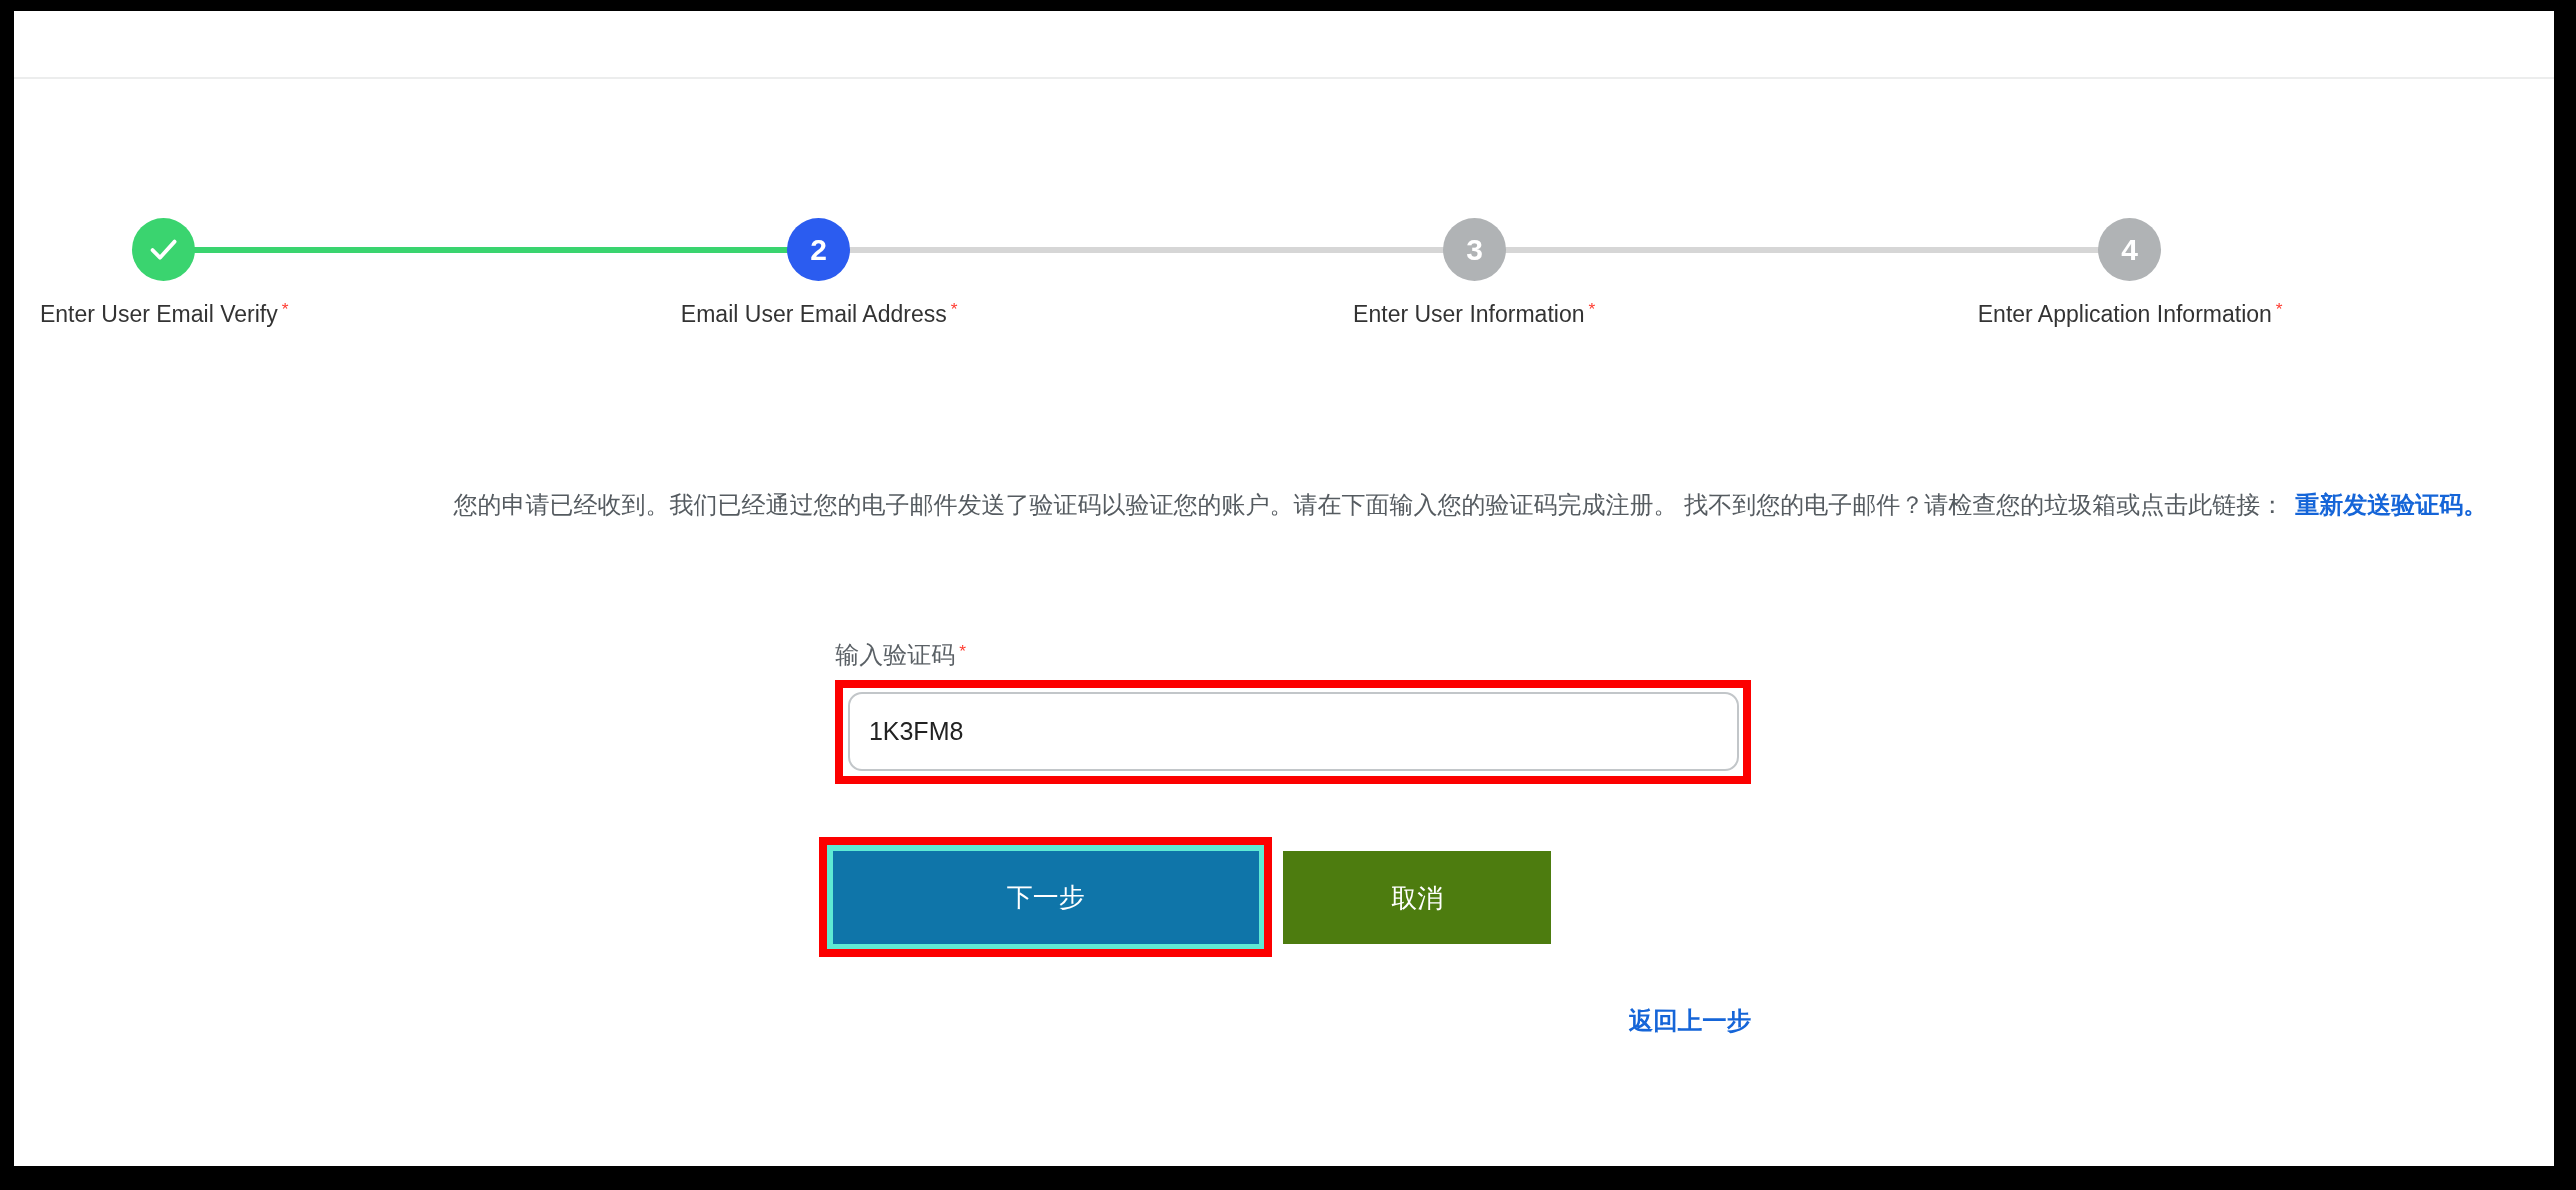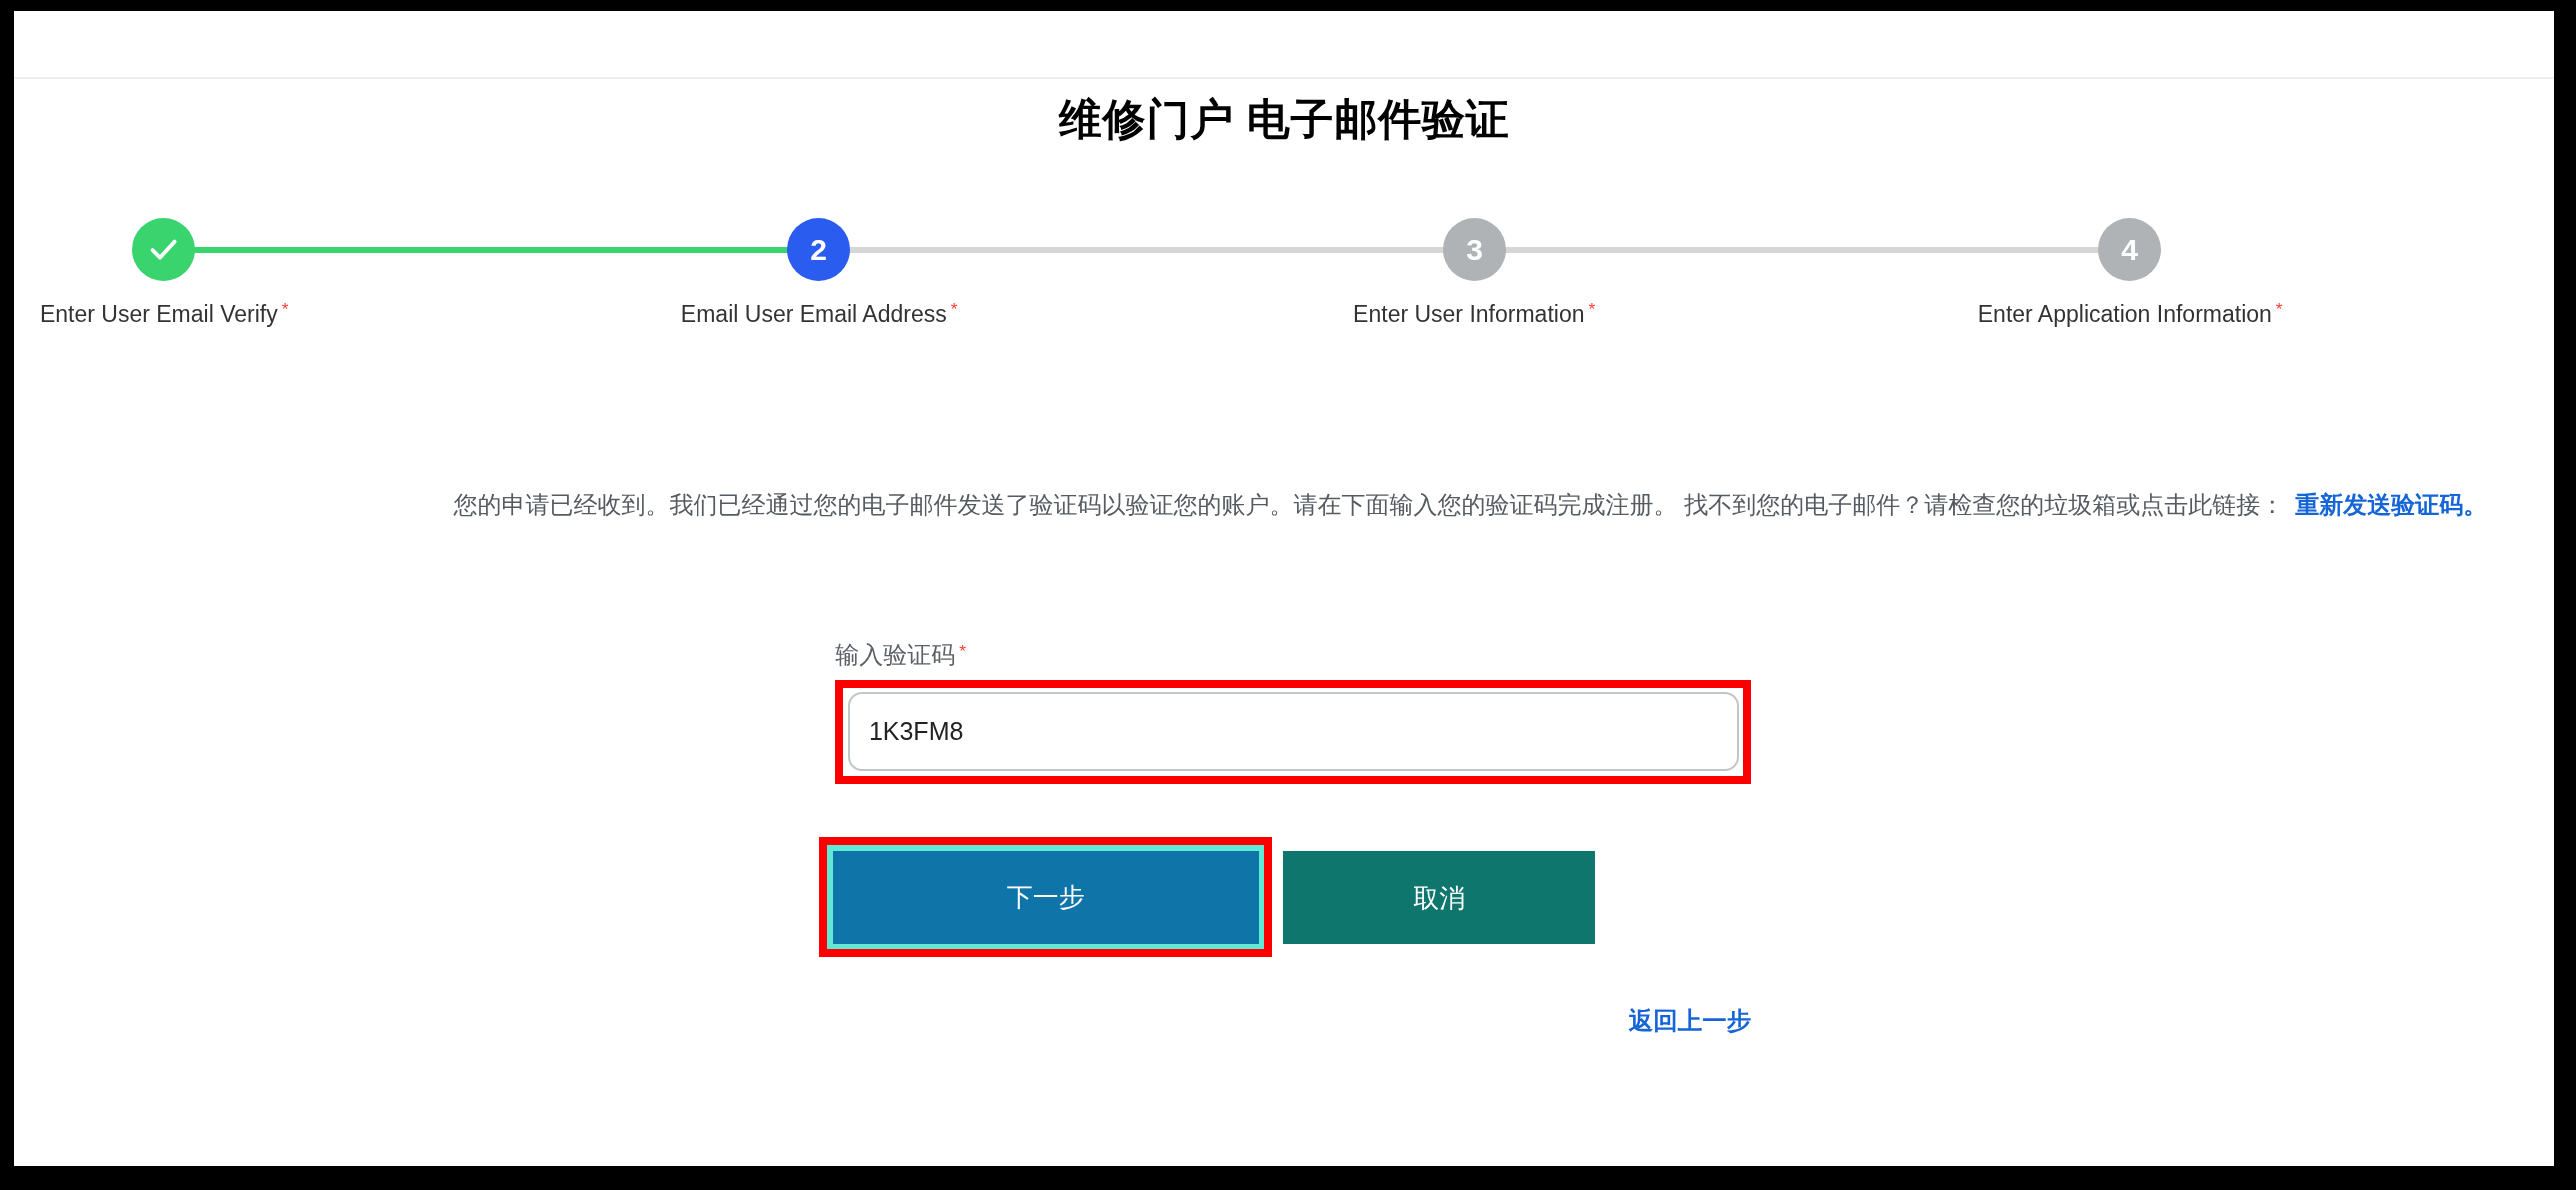--- a/index.html
+++ b/index.html
@@ -193,23 +193,23 @@
     color: #ffffff;
     cursor: pointer;
     line-height: 1;
   }
   .btn-next {
     width: 426px;
     height: 93px;
     background: #0f75a9;
   }
   .btn-cancel {
-    width: 312px;
+    width: 268px;
     height: 93px;
-    background: #0f766e;
+    background: #4d7c0f;
     margin-left: 11px;
     margin-top: 14.2px;
   }
 
   
   .back-link {
     position: absolute;
     left: 821px;
     top: 993px;
     width: 916px;
@@ -221,21 +221,20 @@
   }
 </style>
 </head>
 <body>
 
 <div id="page-frame">
   <div id="page">
 
     <div class="top-divider"></div>
 
-    <div class="page-title">维修门户 电子邮件验证</div>
 
     <div class="stepper">
       <div class="step-track">
         <div class="track-line done" style="left:32px;  width:655px;"></div>
         <div class="track-line" style="left:687px; width:655px;"></div>
         <div class="track-line" style="left:1342px;width:655px;"></div>
 
         <div class="step-node done" style="left:0px;">
           <span>
             <svg viewBox="0 0 24 24" aria-hidden="true">

